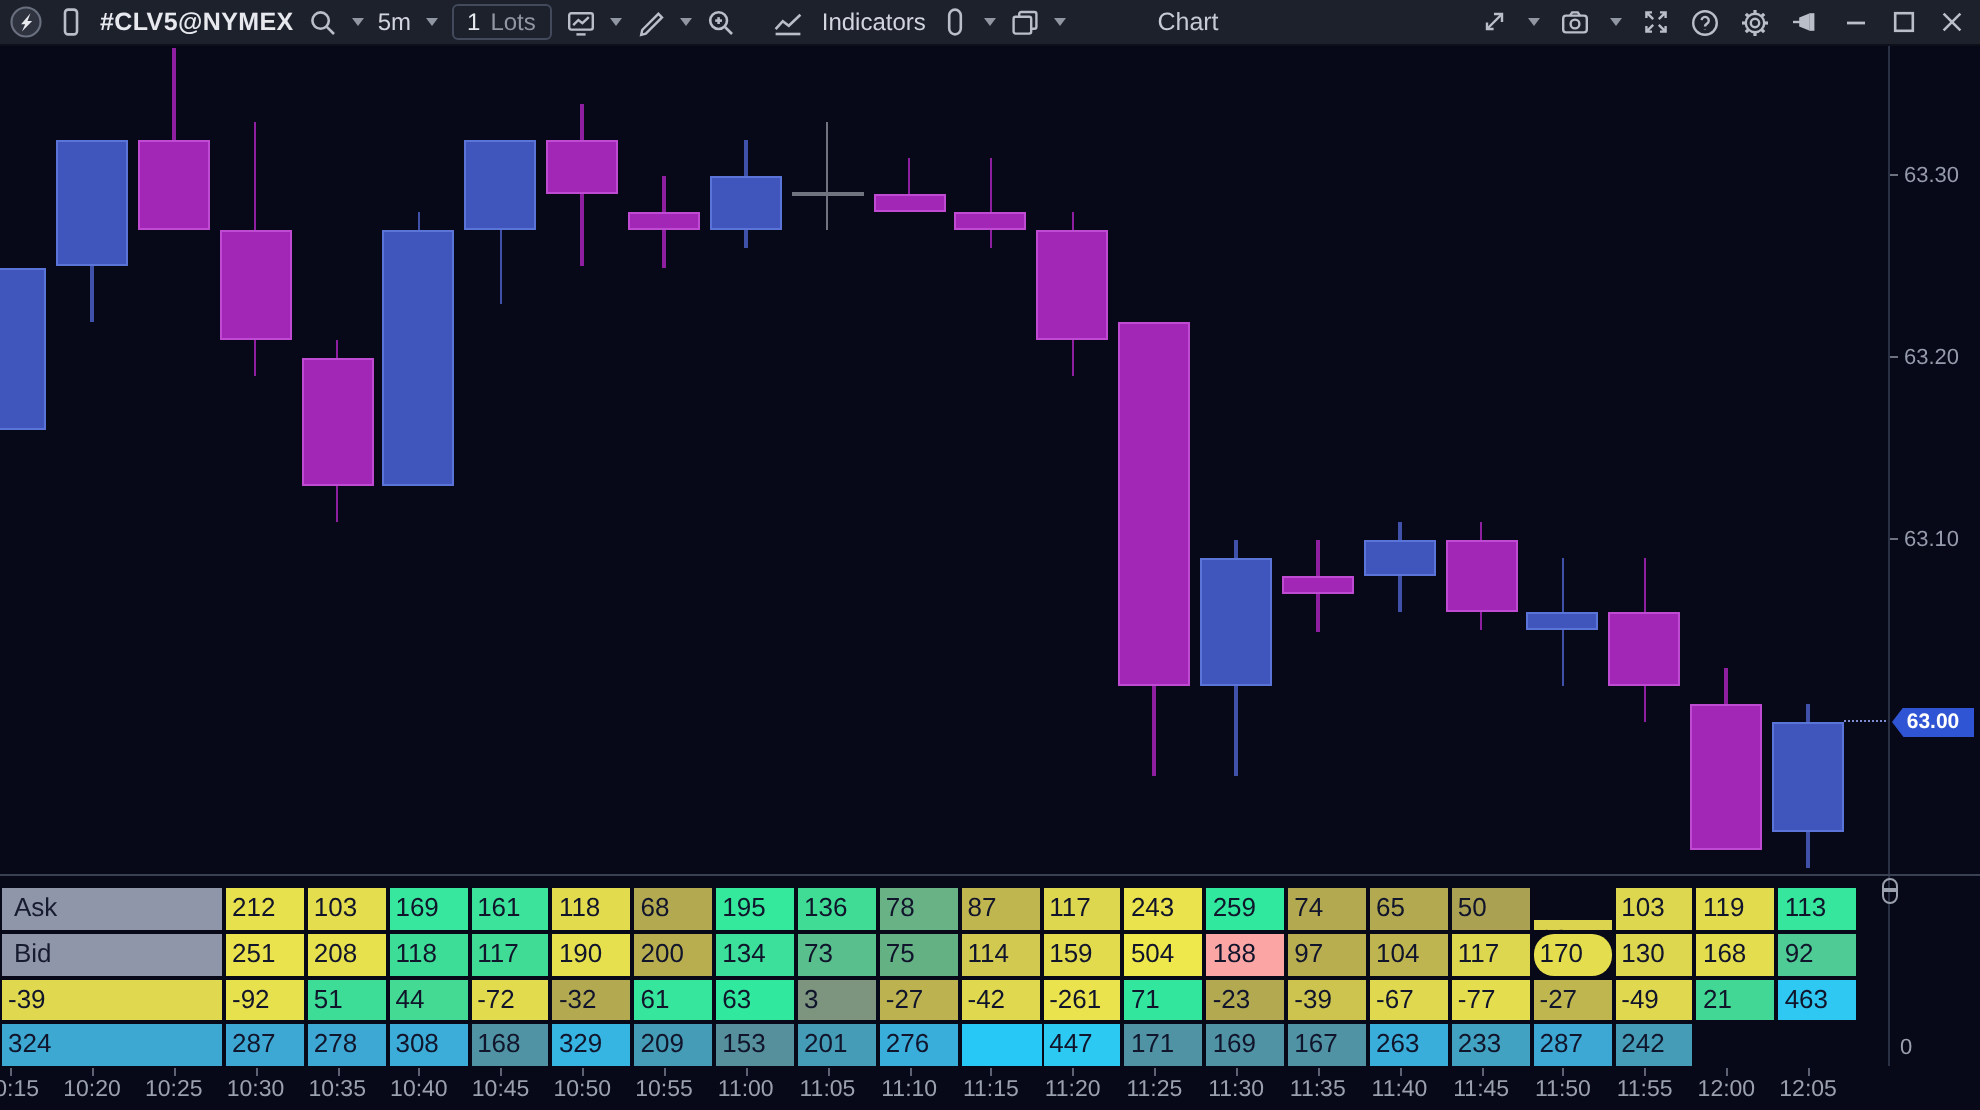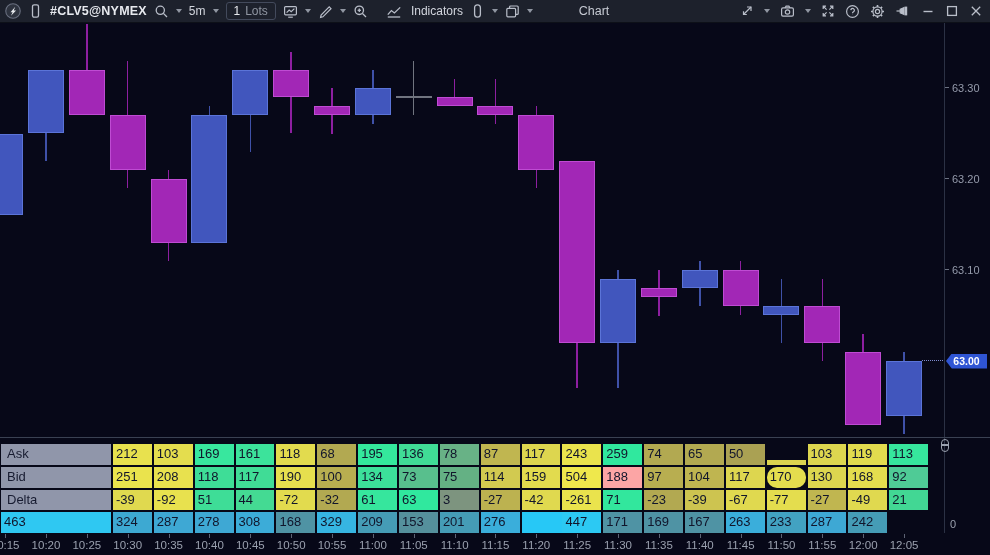--- a/index.html
+++ b/index.html
@@ -297,36 +297,35 @@
     <div class="cell" style="background: rgb(220, 212, 79); margin-top: 16px;">93</div>
     <div class="cell" style="background: rgb(221, 214, 79);">103</div>
     <div class="cell" style="background: rgb(226, 219, 78);">119</div>
     <div class="cell" style="background: rgb(54, 230, 157);">113</div>
     <div class="rowlabel">Bid</div>
     <div class="cell" style="background: rgb(234, 227, 77);">251</div>
     <div class="cell" style="background: rgb(232, 225, 78);">208</div>
     <div class="cell" style="background: rgb(62, 221, 151);">118</div>
     <div class="cell" style="background: rgb(64, 220, 150);">117</div>
     <div class="cell" style="background: rgb(230, 223, 78);">190</div>
-    <div class="cell" style="background: rgb(184, 174, 80);">100</div>
+    <div class="cell" style="background: rgb(184, 174, 80);">200</div>
     <div class="cell" style="background: rgb(60, 224, 154);">134</div>
     <div class="cell" style="background: rgb(88, 191, 141);">73</div>
     <div class="cell" style="background: rgb(100, 177, 132);">75</div>
     <div class="cell" style="background: rgb(210, 202, 80);">114</div>
     <div class="cell" style="background: rgb(226, 219, 78);">159</div>
     <div class="cell" style="background: rgb(239, 232, 76);">504</div>
     <div class="cell" style="background: #fca5a5;">188</div>
     <div class="cell" style="background: rgb(184, 174, 80);">97</div>
     <div class="cell" style="background: rgb(191, 181, 80);">104</div>
     <div class="cell" style="background: rgb(221, 214, 79);">117</div>
     <div class="cell" style="background: rgb(228, 221, 78); border-radius: 10px;">170</div>
     <div class="cell" style="background: rgb(221, 214, 79);">130</div>
     <div class="cell" style="background: rgb(228, 221, 78);">168</div>
     <div class="cell" style="background: rgb(79, 203, 150);">92</div>
-    <div class="rowlabel">Delta</div>
     <div class="cell" style="background: rgb(224, 217, 79);">-39</div>
     <div class="cell" style="background: rgb(232, 225, 78);">-92</div>
     <div class="cell" style="background: rgb(62, 221, 151);">51</div>
     <div class="cell" style="background: rgb(68, 218, 147);">44</div>
     <div class="cell" style="background: rgb(226, 219, 78);">-72</div>
     <div class="cell" style="background: rgb(178, 169, 81);">-32</div>
     <div class="cell" style="background: rgb(54, 230, 157);">61</div>
     <div class="cell" style="background: rgb(48, 232, 158);">63</div>
     <div class="cell" style="background: rgb(125, 148, 127);">3</div>
     <div class="cell" style="background: rgb(188, 178, 80);">-27</div>

